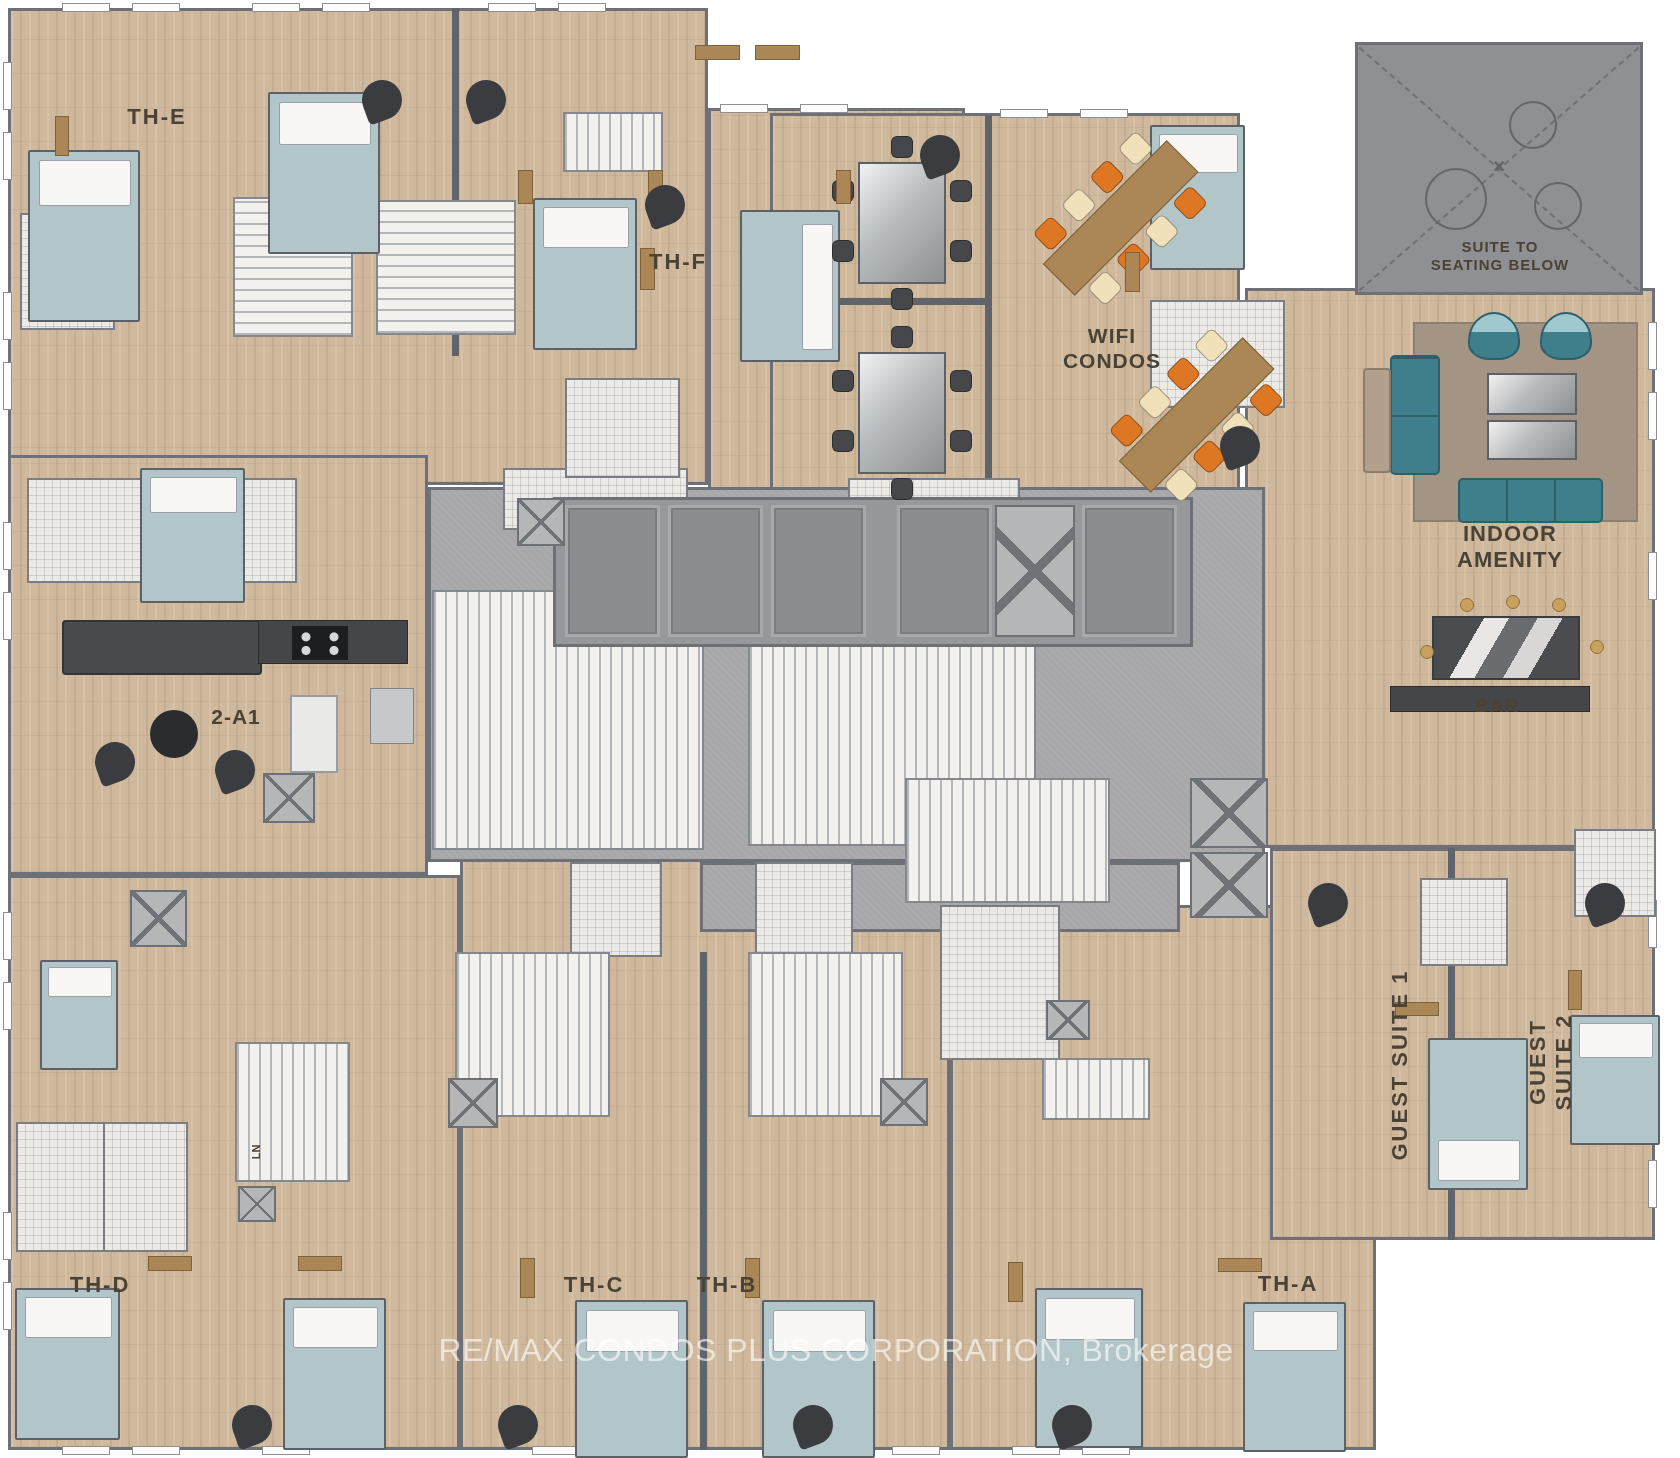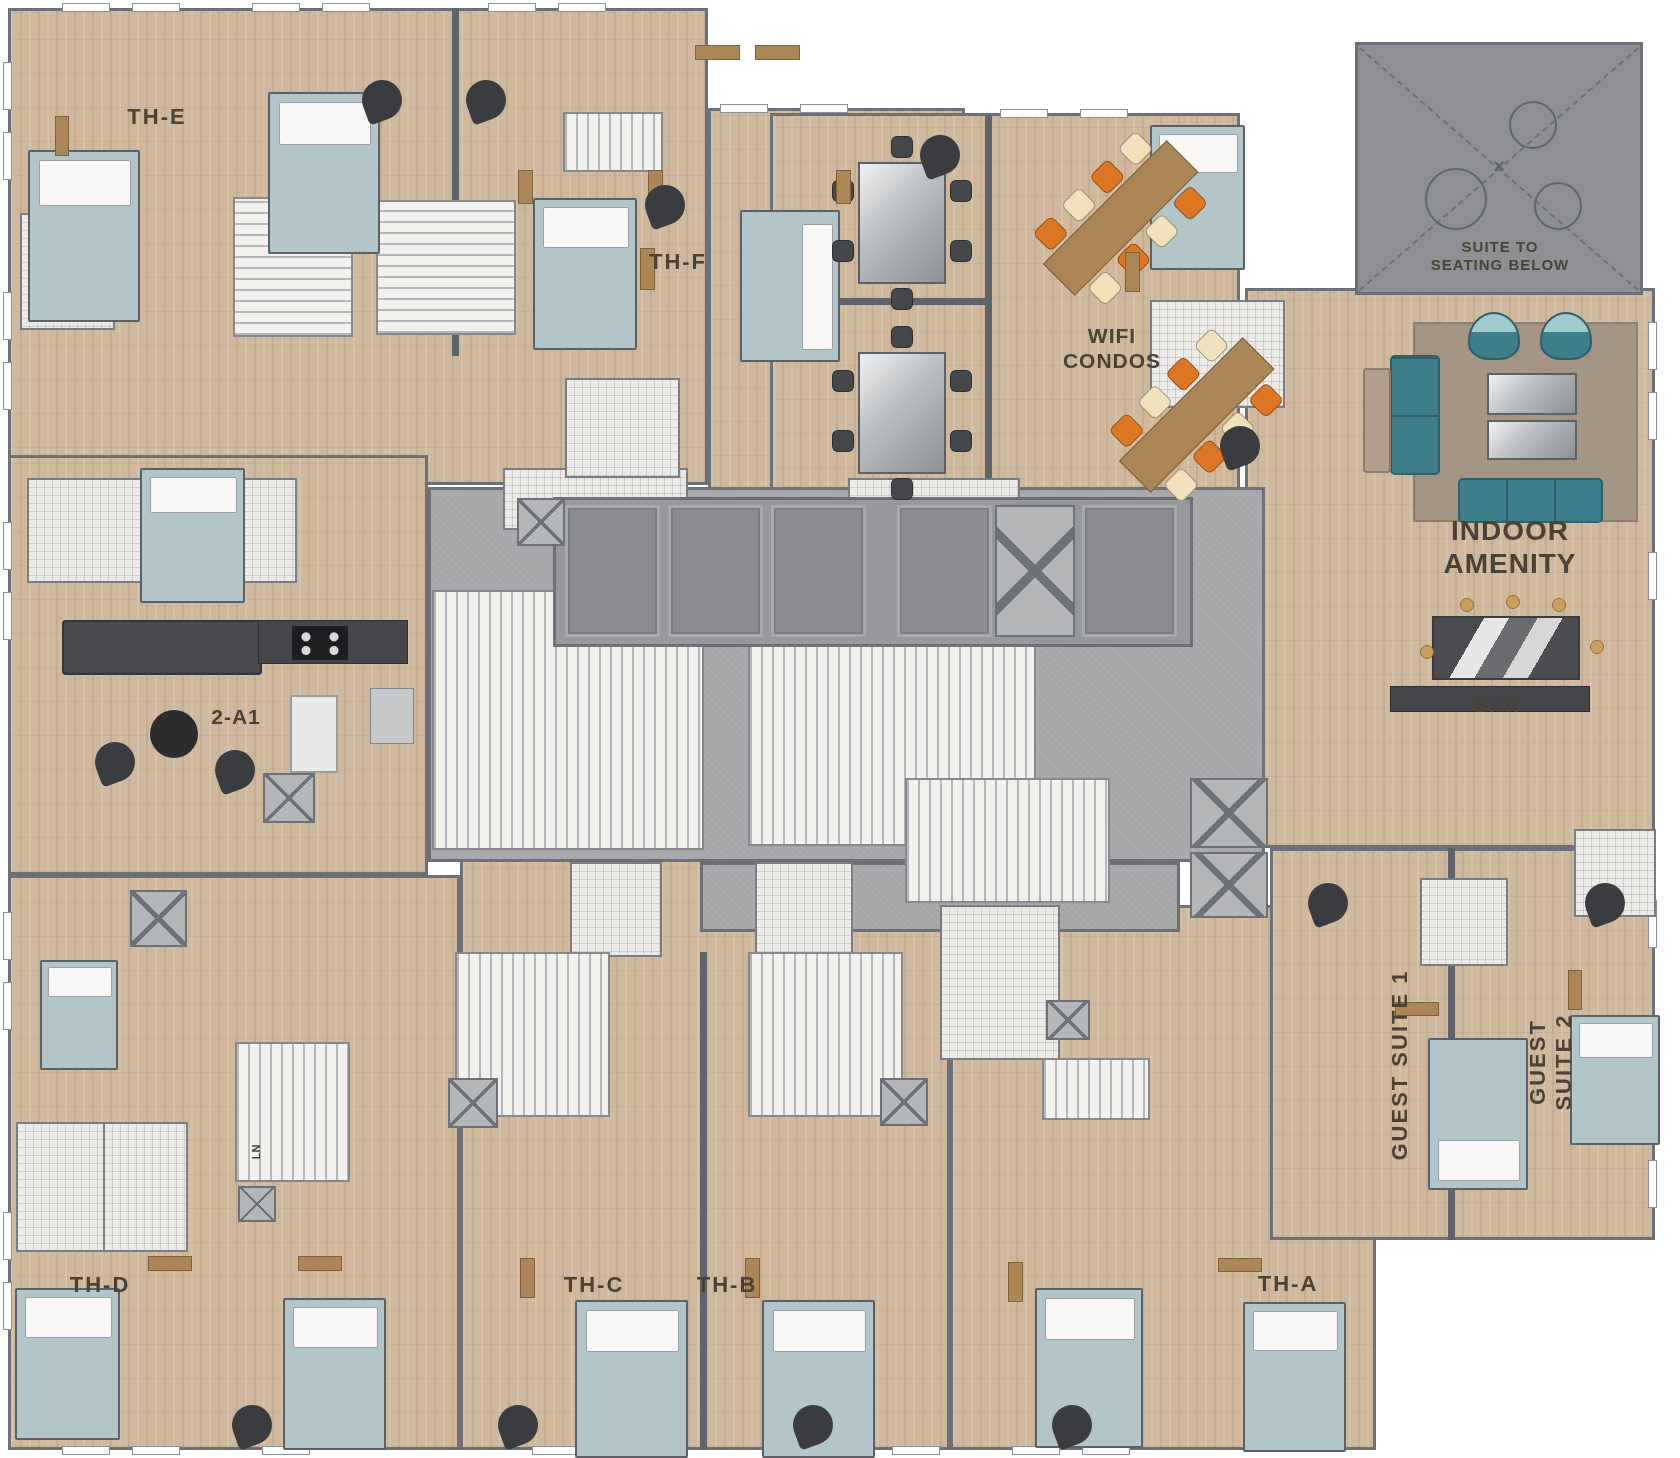--- a/index.html
+++ b/index.html
@@ -291,23 +291,24 @@
     <div class="abs teardrop" style="left: 793px; top: 1405px; width: 40px; height: 40px;"></div>
     <div class="abs teardrop" style="left: 1052px; top: 1405px; width: 40px; height: 40px;"></div>
     <div class="abs teardrop" style="left: 1308px; top: 883px; width: 40px; height: 40px;"></div>
     <div class="abs teardrop" style="left: 1585px; top: 883px; width: 40px; height: 40px;"></div>
     <div class="abs lbl" style="left: 157px; top: 117px; font-size: 22px; letter-spacing: 2px;">TH-E</div>
     <div class="abs lbl" style="left: 678px; top: 262px; font-size: 22px; letter-spacing: 2px;">TH-F</div>
     <div class="abs lbl" style="left: 1112px; top: 349px; font-size: 21px; letter-spacing: 1px;">WIFI
 CONDOS</div>
     <div class="abs lbl" style="left: 1500px; top: 256px; font-size: 15px; letter-spacing: 1px;">SUITE TO
 SEATING BELOW</div>
-    <div class="abs lbl" style="left: 1510px; top: 547px; font-size: 28px; letter-spacing: 1px;">INDOOR AMENITY</div>
+    <div class="abs lbl" style="left: 1510px; top: 547px; font-size: 22px; letter-spacing: 1px;">INDOOR AMENITY</div>
     <div class="abs lbl" style="left: 1497px; top: 706px; font-size: 19px; letter-spacing: 1px;">BAR</div>
     <div class="abs lbl" style="left: 236px; top: 717px; font-size: 21px; letter-spacing: 1px;">2-A1</div>
     <div class="abs lbl" style="left: 256px; top: 1152px; font-size: 11px; letter-spacing: 0px; transform: translate(-50%, -50%) rotate(-90deg);">LN</div>
     <div class="abs lbl" style="left: 100px; top: 1285px; font-size: 22px; letter-spacing: 2px;">TH-D</div>
     <div class="abs lbl" style="left: 594px; top: 1285px; font-size: 22px; letter-spacing: 2px;">TH-C</div>
     <div class="abs lbl" style="left: 727px; top: 1285px; font-size: 22px; letter-spacing: 2px;">TH-B</div>
     <div class="abs lbl" style="left: 1288px; top: 1284px; font-size: 22px; letter-spacing: 2px;">TH-A</div>
     <div class="abs lbl" style="left: 1400px; top: 1065px; font-size: 22px; letter-spacing: 2px; transform: translate(-50%, -50%) rotate(-90deg);">GUEST SUITE 1</div>
     <div class="abs lbl" style="left: 1551px; top: 1062px; font-size: 22px; letter-spacing: 2px; transform: translate(-50%, -50%) rotate(-90deg);">GUEST SUITE 2</div>
+    <div class="watermark">RE/MAX CONDOS PLUS CORPORATION, Brokerage</div>
   </div>
 
 </body></html>

